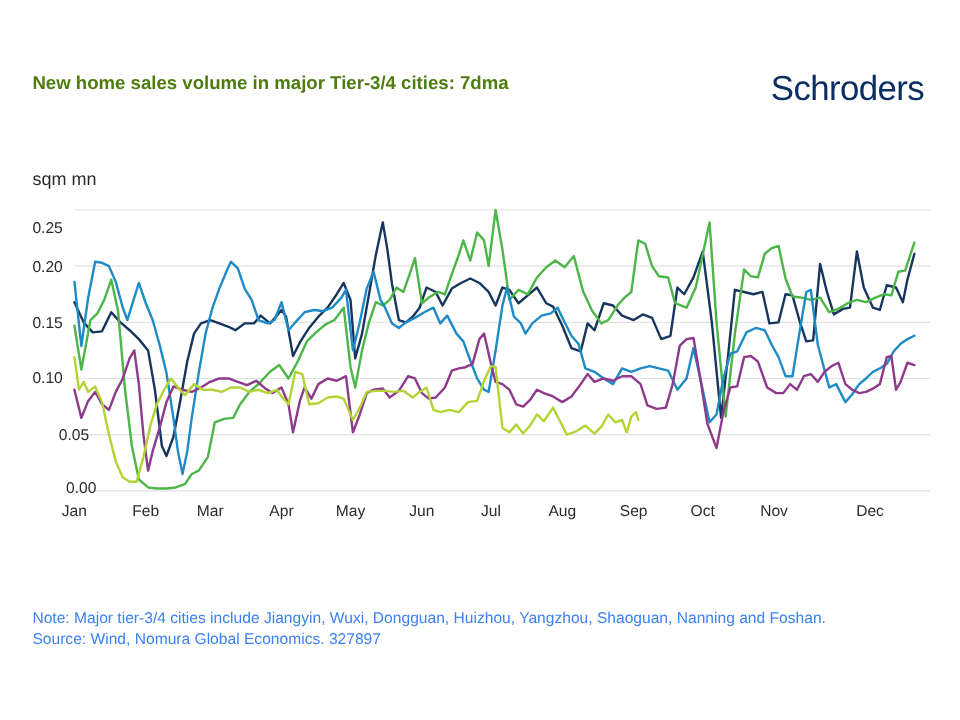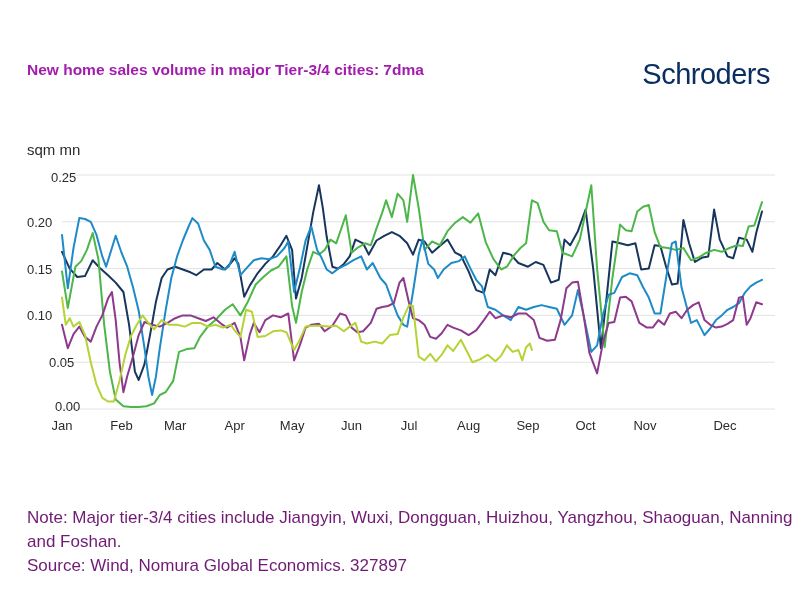--- a/index.html
+++ b/index.html
@@ -1,28 +1,28 @@
 <!DOCTYPE html>
 <html><head>
 <meta charset="utf-8">
 <style>
   html,body{margin:0;padding:0;background:#ffffff;}
   .page{position:relative;width:800px;height:600px;background:#ffffff;overflow:hidden;
         font-family:"Liberation Sans", sans-serif;}
-  .chart-title{position:absolute;left:27px;top:61px;font-size:15.5px;font-weight:bold;color:#a21caf;}
+  .chart-title{position:absolute;left:27px;top:61px;font-size:15.5px;font-weight:bold;color:#4d7c0f;}
   .logo{position:absolute;right:30px;top:58px;font-size:29px;font-weight:normal;color:#0a2e62;letter-spacing:-0.5px;}
   .unit-label{position:absolute;left:27px;top:141px;font-size:15px;color:#2b2b2b;}
   .chart-svg{position:absolute;left:0;top:0;}
   .y-tick{position:absolute;left:27px;transform:translateY(-50%);font-size:13px;color:#2b2b2b;}
   .x-tick{position:absolute;top:418px;transform:translateX(-50%);font-size:13px;color:#2b2b2b;}
   .legend{position:absolute;left:0;right:0;top:453px;display:flex;justify-content:center;gap:30px;}
   .legend-item{display:flex;align-items:center;gap:6px;}
   .legend-swatch{display:inline-block;width:20px;height:3px;border-radius:1px;}
   .legend-label{font-size:13px;color:#222222;}
-  .footnote{position:absolute;left:27px;top:506px;font-size:17px;color:#701a75;line-height:1.4;}
+  .footnote{position:absolute;left:27px;top:506px;font-size:13px;color:#3b82f6;line-height:1.4;}
 </style>
 </head>
 <body>
 
 <div class="page">
   <div class="chart-title">New home sales volume in major Tier-3/4 cities: 7dma</div>
   <div class="logo">Schroders</div>
   <div class="unit-label">sqm mn</div>
 
   <svg class="chart-svg" id="chart-canvas" width="800" height="600" viewBox="0 0 800 600">
@@ -33,21 +33,21 @@
       <line x1="62" x2="775" y1="362.2" y2="362.2" stroke="#e2e2e2" stroke-width="1"></line>
       <line x1="62" x2="775" y1="409" y2="409" stroke="#e2e2e2" stroke-width="1"></line>
       <polyline points="62.0,251.8 69.7,268.6 77.3,277.0 85.0,276.1 92.7,260.2 100.4,268.6 108.0,275.2 115.7,282.6 123.4,292.0 129.1,324.8 134.9,371.6 138.7,380.0 144.5,364.1 150.2,334.1 156.0,301.4 161.7,278.0 167.5,269.5 175.2,266.7 182.8,269.5 190.5,272.3 196.2,275.2 203.9,269.5 211.6,269.5 217.3,263.0 225.0,269.5 230.8,263.0 234.6,258.3 238.4,263.9 244.2,296.7 249.9,285.4 257.6,273.3 265.3,263.9 273.0,256.4 280.6,245.2 286.4,235.8 292.1,249.9 296.0,298.6 301.7,278.0 307.5,245.2 313.2,212.4 319.0,185.3 322.8,207.8 326.7,236.8 332.4,266.7 338.2,268.6 343.9,263.9 349.7,256.4 355.4,239.6 363.1,243.3 368.8,254.6 376.5,240.5 384.2,235.8 391.9,232.1 399.5,235.8 407.2,243.3 413.0,254.6 418.7,239.6 424.5,241.5 432.1,252.7 439.8,246.1 447.5,239.6 455.2,252.7 460.9,255.5 468.6,271.4 476.2,290.1 483.9,292.9 489.7,269.5 495.4,275.2 503.1,252.7 510.8,254.6 518.4,263.0 528.0,266.7 535.7,262.0 543.4,264.9 551.0,282.6 558.7,279.8 564.5,239.6 570.2,245.2 577.9,231.2 585.6,209.6 593.2,268.6 600.9,348.2 606.7,296.7 612.4,241.5 620.1,243.3 627.8,245.2 635.4,243.3 641.2,269.5 648.8,268.6 654.6,245.2 660.4,246.1 666.1,266.7 671.9,284.5 677.6,283.6 683.4,219.9 689.1,243.3 694.9,262.0 702.5,257.4 708.3,256.4 714.1,209.6 719.8,239.6 727.5,256.4 733.2,258.3 739.0,237.7 746.7,239.6 752.4,251.8 756.2,233.0 762.0,211.5" fill="none" stroke="#17365d" stroke-width="2" stroke-linejoin="round" stroke-linecap="round"></polyline>
       <polyline points="62.0,271.4 67.8,307.9 75.4,266.7 81.2,261.1 86.9,249.9 92.7,233.0 98.4,259.2 104.2,324.8 109.9,371.6 115.7,399.6 123.4,406.2 131.0,407.1 138.7,407.1 146.4,406.2 154.1,403.4 159.8,395.0 165.6,392.2 173.2,380.9 179.0,351.9 186.7,349.1 194.3,348.2 200.1,336.9 207.8,326.6 215.4,320.1 225.0,309.8 232.7,304.2 240.4,315.4 248.0,301.4 255.7,284.5 263.4,277.0 271.0,270.5 278.7,266.7 286.4,256.4 292.1,306.0 296.0,322.9 301.7,292.0 307.5,268.6 313.2,251.8 319.0,254.6 324.7,249.9 330.5,239.6 336.2,243.3 342.0,226.5 345.8,215.2 351.6,252.7 357.3,248.0 365.0,243.3 370.8,245.2 376.5,228.4 382.3,212.4 386.1,200.3 391.9,217.1 397.6,193.7 403.4,200.3 407.2,221.8 413.0,175.0 418.7,207.8 424.5,249.9 432.1,241.5 439.8,245.2 447.5,231.2 455.2,222.7 462.8,217.1 470.5,222.7 478.2,213.4 485.8,242.4 493.5,259.2 501.2,269.5 506.9,266.7 514.6,254.6 520.4,248.0 526.1,243.3 531.9,200.3 537.6,203.1 543.4,221.8 549.1,230.2 556.8,231.2 562.5,252.7 572.1,256.4 579.8,239.6 591.3,185.3 597.1,268.6 604.7,347.2 612.4,278.0 620.1,224.6 625.8,230.2 631.6,231.2 637.3,211.5 643.1,206.8 648.8,205.0 654.6,232.1 660.4,247.1 668.0,248.0 675.7,249.9 683.4,248.0 691.0,260.2 698.7,257.4 706.4,252.7 714.1,249.9 721.7,251.8 729.4,248.0 737.1,245.2 742.8,246.1 748.6,226.5 754.3,225.5 760.1,207.8 762.0,202.1" fill="none" stroke="#4cb648" stroke-width="2" stroke-linejoin="round" stroke-linecap="round"></polyline>
       <polyline points="62.0,234.9 67.8,288.3 73.5,248.0 79.3,218.1 85.0,219.0 90.8,221.8 96.5,234.9 102.3,256.4 106.1,266.7 111.9,248.0 115.7,235.8 121.5,252.7 127.2,266.7 133.0,287.3 138.7,310.7 144.5,348.2 148.3,376.2 152.1,395.0 156.0,376.2 159.8,348.2 165.6,310.7 171.3,278.0 177.1,256.4 182.8,240.5 188.6,226.5 192.4,218.1 198.2,223.7 203.9,240.5 209.7,249.9 215.4,266.7 223.1,269.5 228.8,266.7 234.6,251.8 240.4,275.2 246.1,268.6 253.8,260.2 261.5,258.3 269.1,259.2 276.8,256.4 284.5,248.0 288.3,241.5 294.1,292.0 299.8,268.6 305.6,240.5 311.3,226.5 317.1,249.9 320.9,256.4 326.7,269.5 332.4,273.3 338.2,268.6 345.8,264.9 353.5,260.2 361.2,256.4 366.9,269.5 372.7,263.0 380.4,278.0 386.1,284.5 391.9,300.4 397.6,315.4 403.4,324.8 407.2,326.6 413.0,292.0 418.7,254.6 422.5,239.6 428.3,263.9 434.1,269.5 437.9,278.0 443.6,269.5 451.3,263.0 459.0,261.1 464.7,256.4 470.5,268.6 476.2,279.8 482.0,286.4 487.8,307.0 495.4,309.8 503.1,315.4 510.8,320.1 518.4,307.0 526.1,309.8 533.8,307.0 541.5,305.1 549.1,307.0 556.8,308.8 564.5,324.8 572.1,315.4 577.9,290.1 583.6,315.4 591.3,351.9 597.1,345.4 602.8,315.4 608.6,294.8 614.3,292.9 622.0,277.0 629.7,273.3 637.3,275.2 643.1,287.3 648.8,297.6 654.6,313.5 660.4,313.5 666.1,278.0 671.9,243.3 675.7,241.5 681.5,287.3 691.0,322.9 696.8,320.1 704.5,335.1 710.2,328.5 716.0,320.1 721.7,315.4 727.5,309.8 733.2,307.0 739.0,303.2 744.7,292.9 750.5,286.4 756.2,282.6 762.0,279.8" fill="none" stroke="#1e8bc7" stroke-width="2" stroke-linejoin="round" stroke-linecap="round"></polyline>
       <polyline points="62.0,324.8 67.8,348.2 73.5,334.1 79.3,326.6 85.0,336.9 90.8,341.6 96.5,326.6 102.3,315.4 108.0,298.6 111.9,292.0 115.7,320.1 119.5,362.2 123.4,392.2 127.2,376.2 133.0,356.6 138.7,335.1 144.5,322.0 152.1,324.8 159.8,326.6 167.5,322.9 175.2,318.2 182.8,315.4 190.5,315.4 198.2,318.2 205.8,321.0 213.5,317.3 221.2,323.8 226.9,327.6 234.6,322.9 240.4,336.9 244.2,360.3 249.9,334.1 253.8,322.9 259.5,332.2 265.3,320.1 273.0,315.4 280.6,317.3 288.3,313.5 294.1,360.3 299.8,345.4 305.6,327.6 311.3,324.8 319.0,323.8 324.7,331.3 332.4,325.7 340.1,313.5 345.8,315.4 351.6,327.6 357.3,332.2 363.1,331.3 370.8,322.9 376.5,308.8 382.3,307.0 388.0,306.0 393.8,303.2 399.5,282.6 403.4,278.0 409.1,303.2 413.0,318.2 418.7,320.1 424.5,324.8 430.2,336.9 436.0,338.8 441.7,333.2 447.5,324.8 453.2,327.6 460.9,330.4 468.6,335.1 476.2,330.4 483.9,320.1 489.7,311.7 495.4,318.2 503.1,315.4 510.8,317.3 518.4,313.5 526.1,313.5 533.8,320.1 539.5,337.9 547.2,340.7 554.9,339.7 560.6,320.1 566.4,288.3 572.1,282.6 577.9,281.7 583.6,315.4 589.4,352.8 597.1,373.4 602.8,343.5 608.6,322.9 614.3,322.0 620.1,297.6 625.8,296.7 631.6,301.4 639.3,322.9 646.9,327.6 652.7,327.6 658.4,320.1 664.2,324.8 669.9,313.5 675.7,311.7 681.5,318.2 687.2,309.8 693.0,305.1 698.7,302.3 704.5,320.1 710.2,324.8 716.0,327.6 721.7,326.6 727.5,323.8 733.2,320.1 739.0,297.6 742.8,296.7 746.7,324.8 750.5,318.2 756.2,302.3 762.0,304.2" fill="none" stroke="#8e3a8c" stroke-width="2" stroke-linejoin="round" stroke-linecap="round"></polyline>
       <polyline points="62.0,297.6 65.8,324.8 69.7,318.2 73.5,326.6 79.3,322.0 85.0,335.1 90.8,362.2 96.5,384.7 102.3,397.8 108.0,401.5 113.8,401.5 119.5,380.9 125.3,354.7 131.0,336.0 136.8,324.8 142.5,315.4 148.3,322.9 154.1,329.4 161.7,320.1 169.4,324.8 177.1,324.8 184.7,326.6 192.4,322.9 200.1,322.9 207.8,326.6 215.4,324.8 223.1,327.6 230.8,324.8 234.6,330.4 240.4,336.9 246.1,309.8 251.9,311.7 257.6,336.9 265.3,336.0 273.0,331.3 280.6,330.4 286.4,332.2 294.1,350.0 299.8,339.7 305.6,326.6 313.2,325.7 320.9,325.7 328.6,326.6 336.2,325.7 343.9,331.3 349.7,326.6 355.4,322.9 361.2,341.6 366.9,343.5 374.6,341.6 382.3,343.5 389.9,335.1 397.6,334.1 403.4,317.3 409.1,305.1 413.0,306.0 418.7,356.6 424.5,360.3 430.2,353.8 436.0,361.3 441.7,354.7 447.5,345.4 453.2,351.0 460.9,339.7 466.7,351.0 472.4,362.2 480.1,359.4 487.8,354.7 495.4,361.3 501.2,355.6 506.9,345.4 512.7,351.9 518.4,350.0 522.3,360.3 526.1,347.2 529.9,343.5 531.9,350.0" fill="none" stroke="#b4d335" stroke-width="2" stroke-linejoin="round" stroke-linecap="round"></polyline>
     </svg>
 
   <div id="y-ticks">
-      <div class="y-tick" style="top: 177px; margin-left: 24px;">0.25</div>
+      <div class="y-tick" style="top: 190px;">0.25</div>
       <div class="y-tick" style="top: 221.8px;">0.20</div>
       <div class="y-tick" style="top: 268.6px;">0.15</div>
       <div class="y-tick" style="top: 315.4px;">0.10</div>
       <div class="y-tick" style="top: 362.2px; margin-left: 22px;">0.05</div>
       <div class="y-tick" style="top: 406px; margin-left: 28px;">0.00</div>
     </div>
   <div id="x-ticks">
       <div class="x-tick" style="left: 62px;">Jan</div>
       <div class="x-tick" style="left: 121.452px;">Feb</div>
       <div class="x-tick" style="left: 175.151px;">Mar</div>

